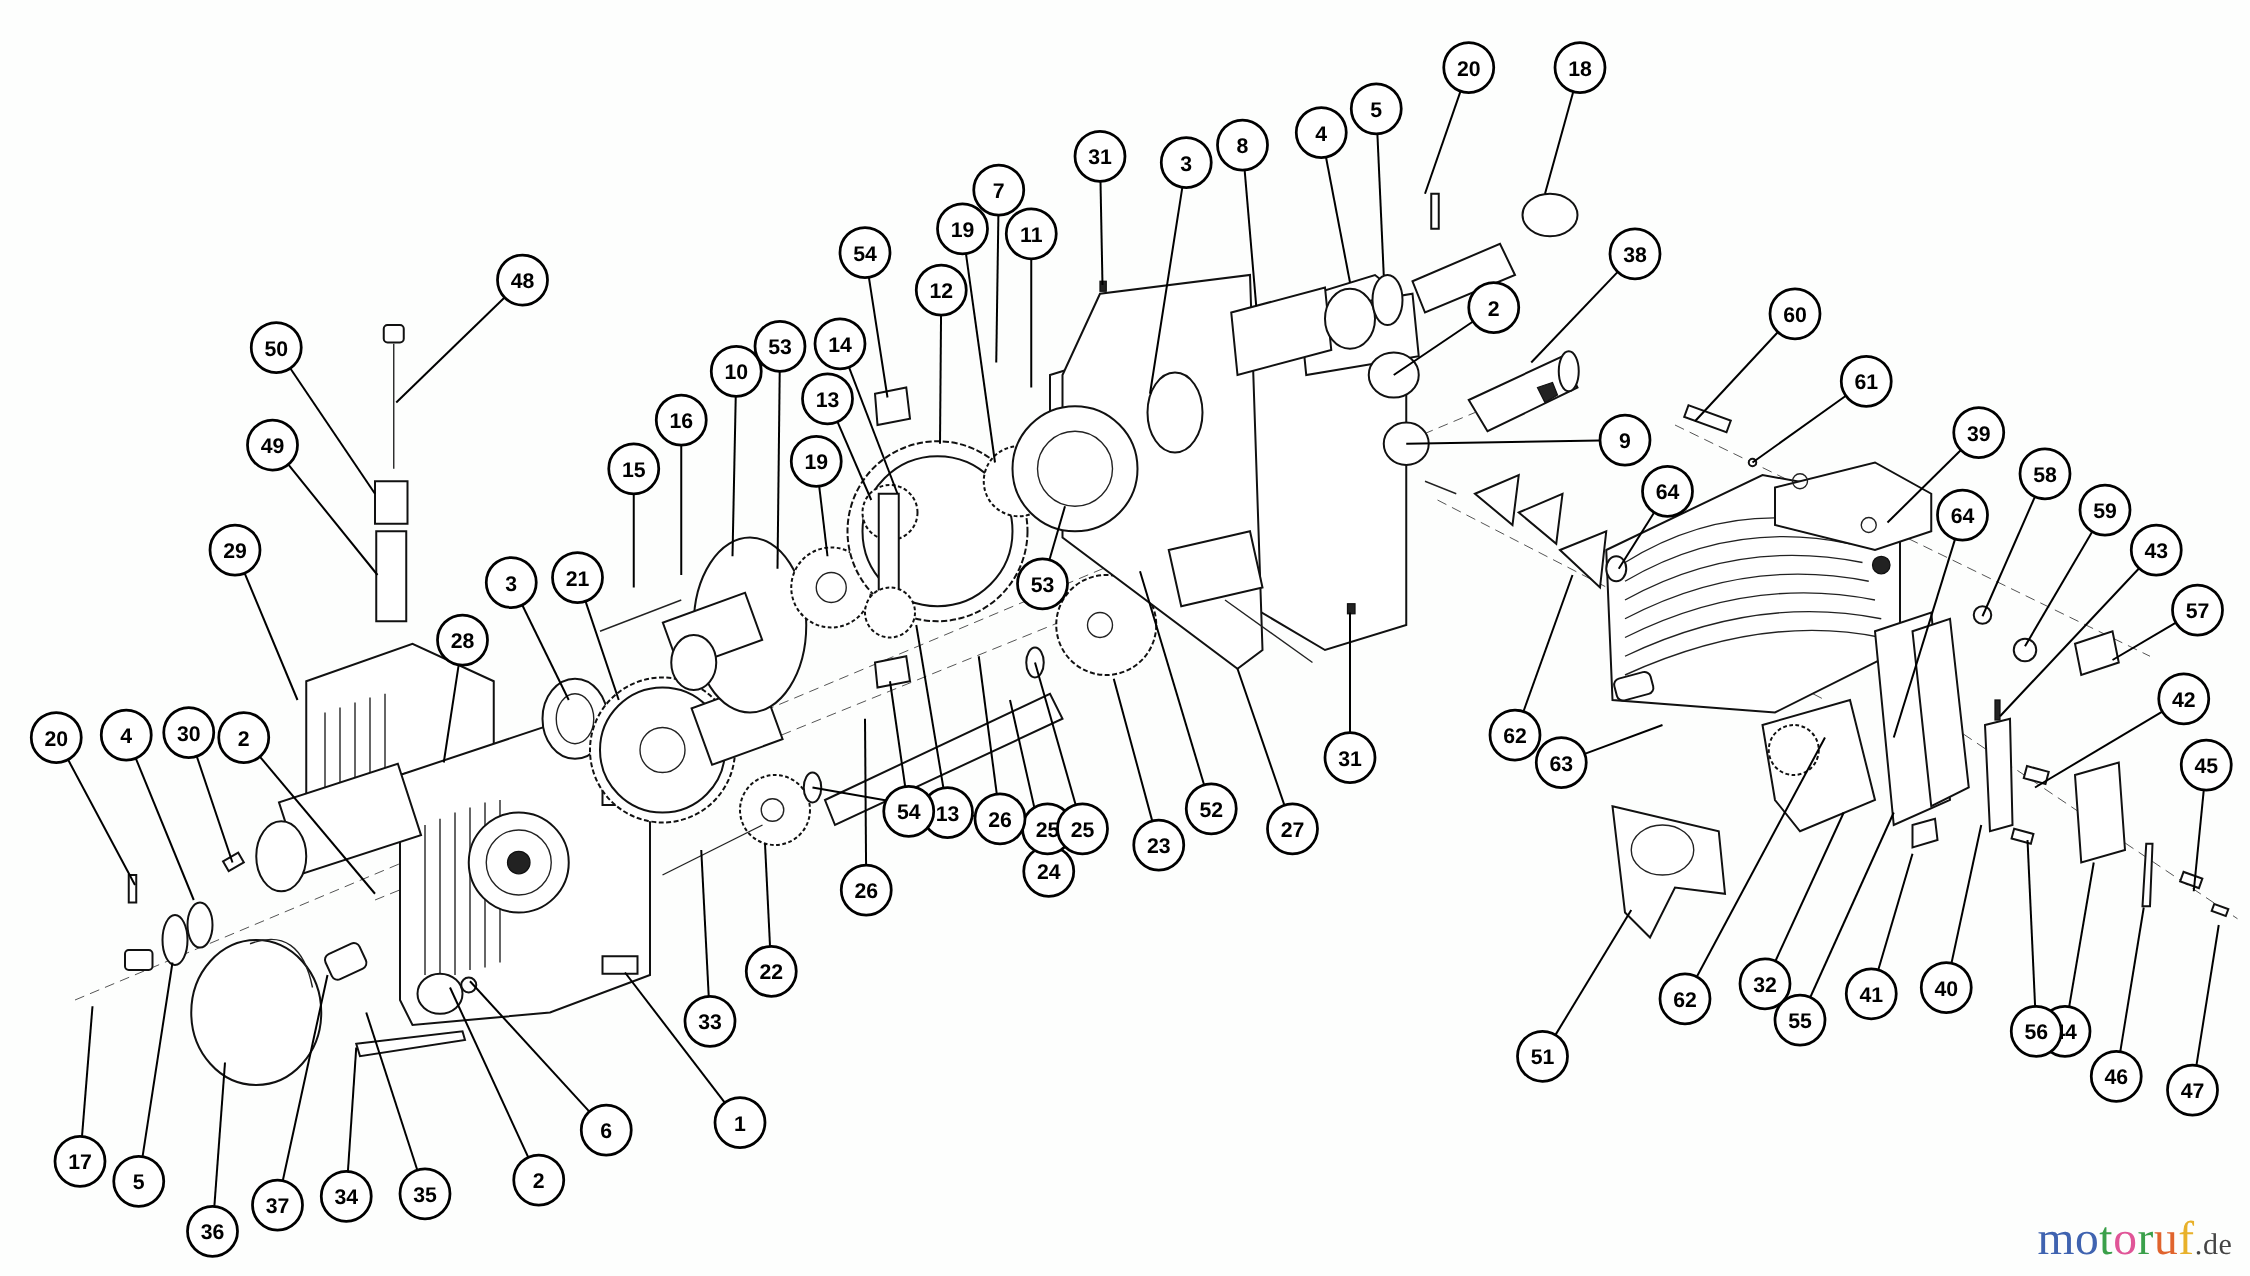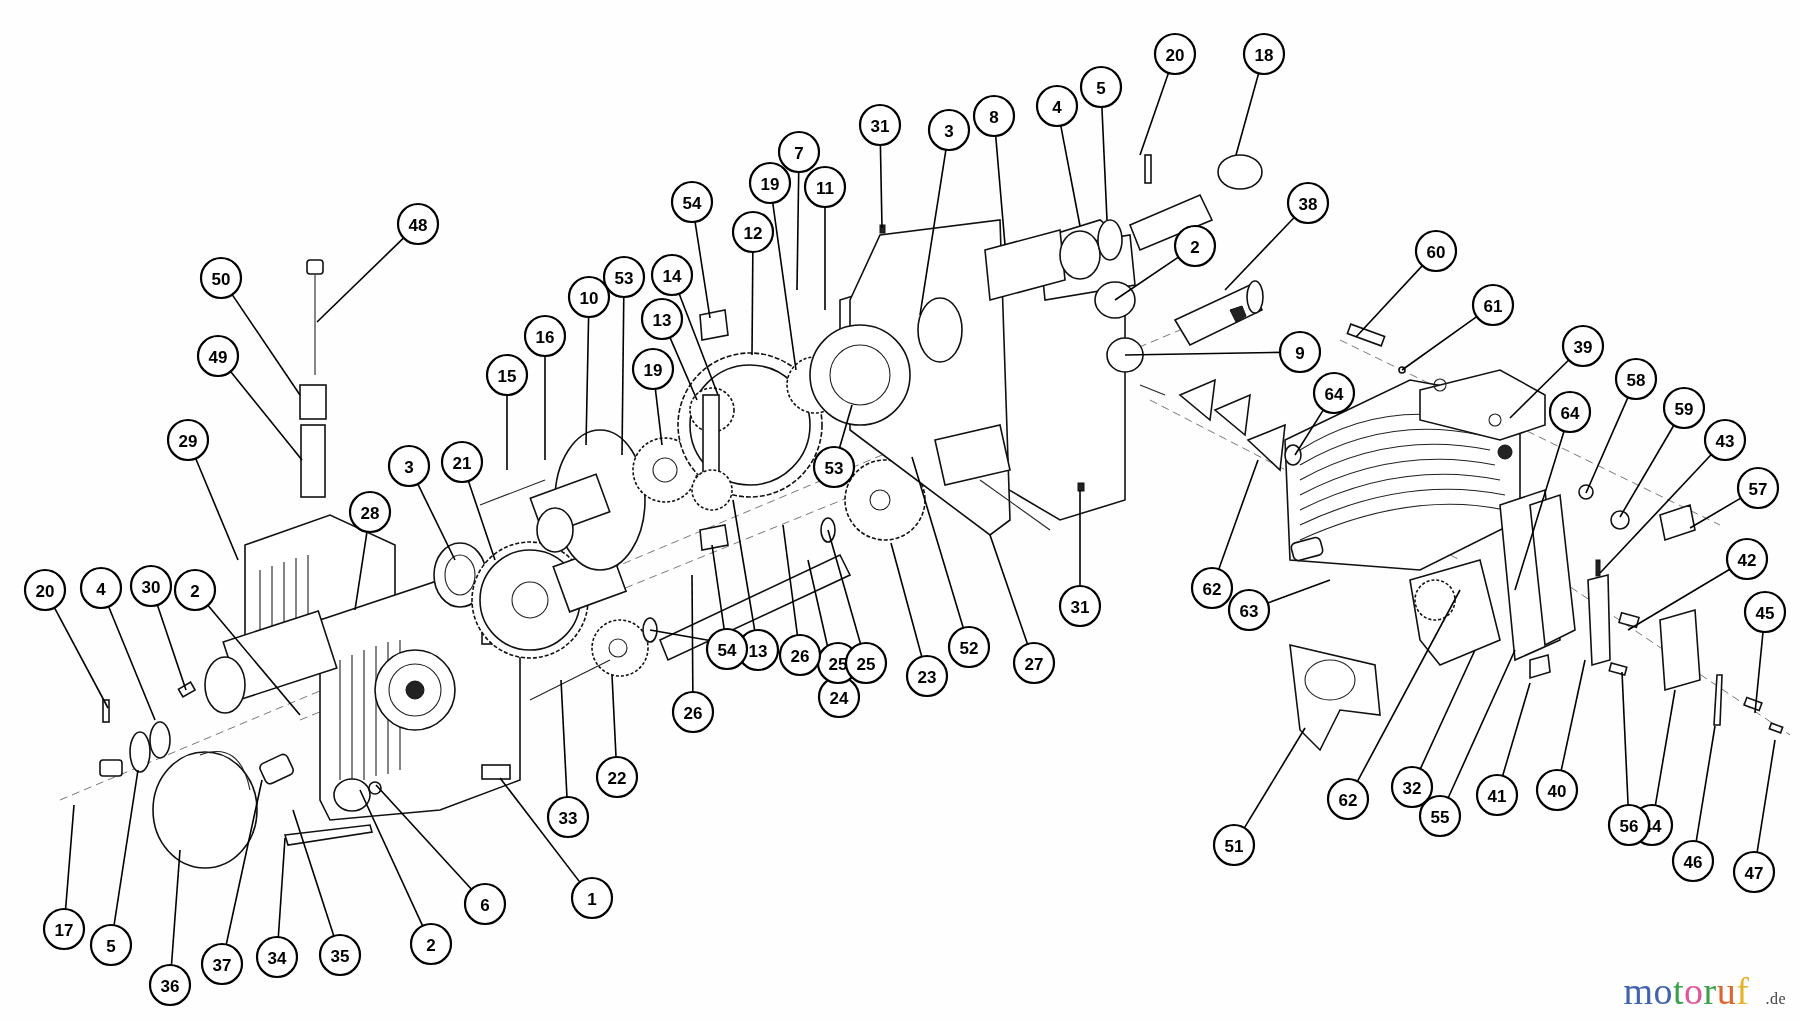--- a/index.html
+++ b/index.html
@@ -6,21 +6,21 @@
   body { width:1800px; height:1021px; position:relative; overflow:hidden; font-family:"Liberation Sans", sans-serif; }
   #diagram { position:absolute; left:0; top:0; width:1800px; height:1021px; }
   .part { fill:#fff; stroke:#111; stroke-width:1.6; }
   .part-thin { fill:none; stroke:#222; stroke-width:1.1; }
   .axis { stroke:#555; stroke-width:0.8; stroke-dasharray:8 5; fill:none; }
   .leader { stroke:#000; stroke-width:1.6; fill:none; }
   .callout-circle { fill:#fff; stroke:#000; stroke-width:2.2; }
   .callout-text { font-family:"Liberation Sans", sans-serif; font-weight:bold; font-size:17px; text-anchor:middle; dominant-baseline:central; fill:#000; }
   .dark { fill:#222; stroke:#111; }
   .watermark { position:absolute; right:14px; bottom:8px; font-family:"Liberation Serif", serif; font-size:38px; letter-spacing:0.5px; }
-  .watermark .tld { font-size:16px; color:#444;margin-left:16px; }
+  .watermark .tld { font-size:24px; color:#444; }
 </style>
 </head>
 <body>
 
 <svg id="diagram" viewBox="0 0 1800 1021" xmlns="http://www.w3.org/2000/svg">
 
   <g>
     <line class="axis" x1="60" y1="800" x2="1180" y2="330"></line>
     <line class="axis" x1="300" y1="720" x2="990" y2="440"></line>
     <line class="axis" x1="1150" y1="400" x2="1460" y2="560"></line>

